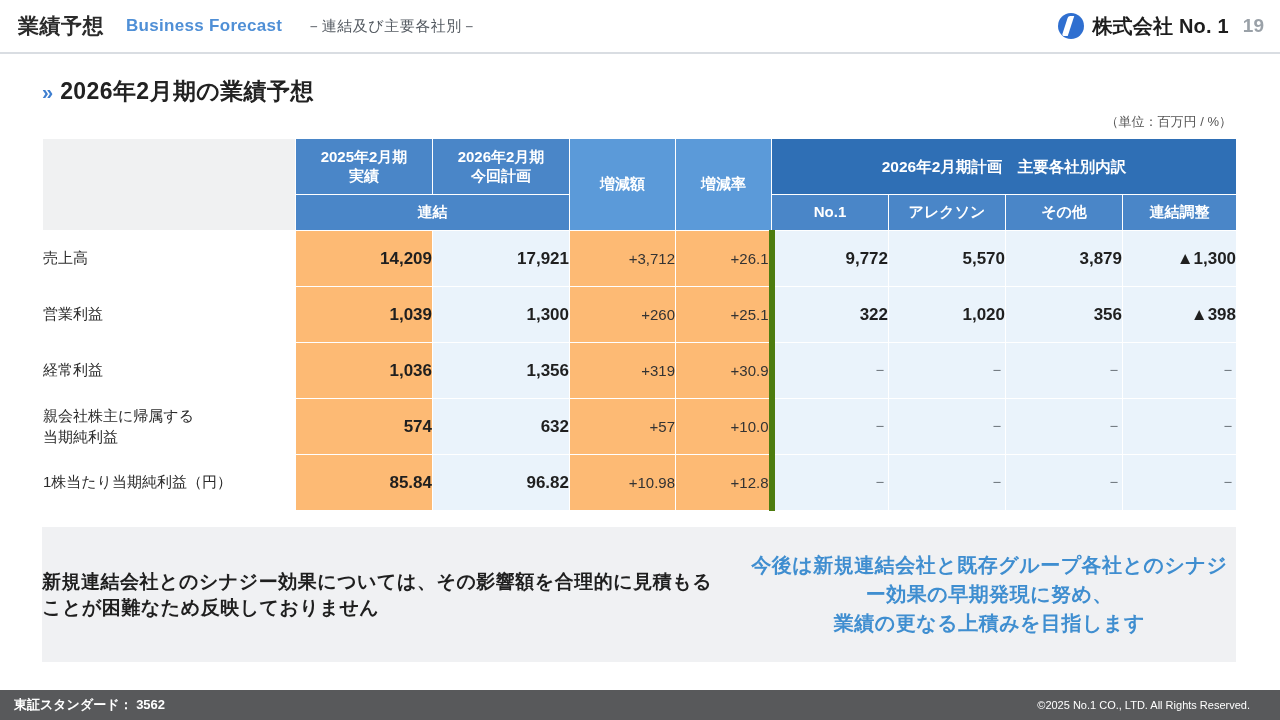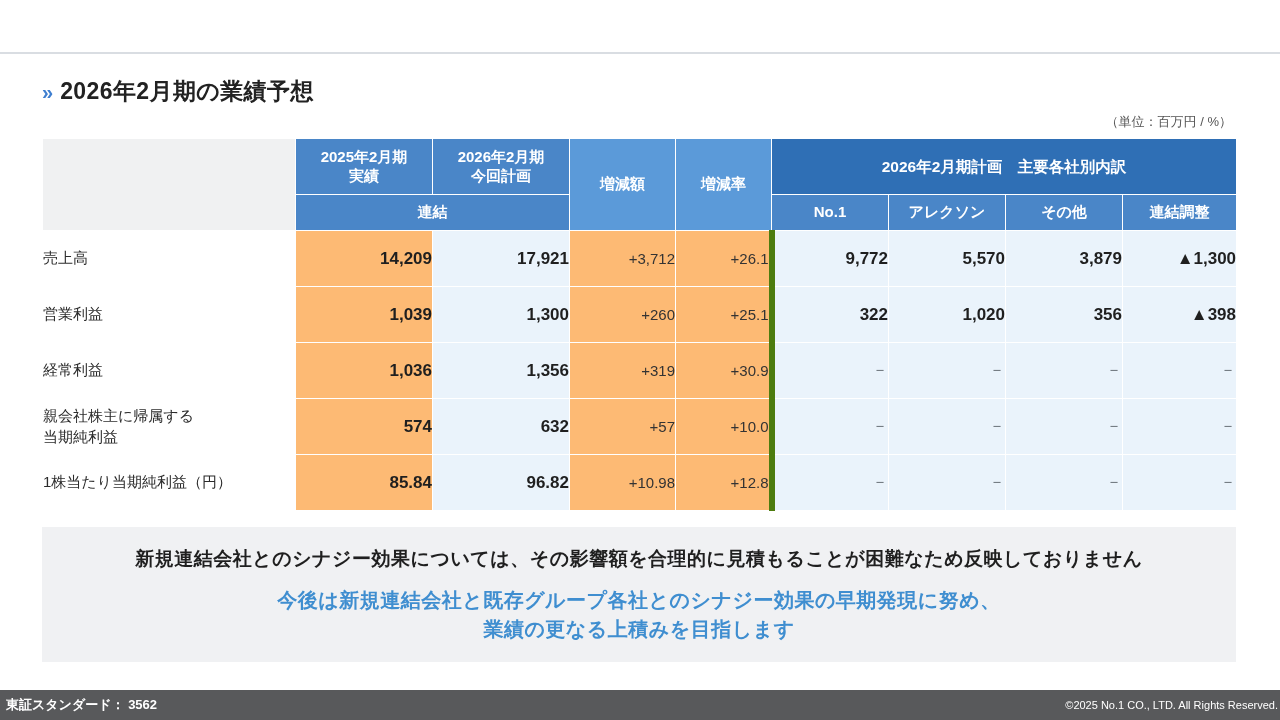--- a/index.html
+++ b/index.html
@@ -147,21 +147,21 @@
   .cell.tint { background: #eaf3fb; }
   .cell.small { font-size: 15px; color: #333; }
   .cell.dash { color: #6a7279; font-size: 16px; }
   .cell.lgap { border-left: 6px solid #4d7c0f; }
 
   
   .msgbox {
     position: absolute; left: 42px; top: 527px;
     width: 1194px; height: 135px;
     background: #f0f1f3;
-    display: flex; flex-direction: column;
+    display: flex; flex-direction: row;
     align-items: center; justify-content: center;
     gap: 14px;
   }
   .msg1 {
     font-size: 19px; color: #1f1f1f; font-weight: bold;
     letter-spacing: 0.5px;
   }
   .msg2 {
     font-size: 20px; color: #3f8ed0; font-weight: bold;
     text-align: center; line-height: 1.45;
@@ -170,32 +170,44 @@
 
   
   .footer {
     position: absolute; left: 0; bottom: 0;
     width: 1280px; height: 30px;
     background: #58595b;
     display: flex; align-items: center; justify-content: space-between;
   }
   .footer-left {
     color: #ffffff; font-size: 13px; font-weight: bold;
-    margin-left: 6px;
+    margin-left: 14px;
   }
   .footer-right {
     color: #ffffff; font-size: 11px;
-    margin-right: 2px;
+    margin-right: 30px;
   }
 </style>
 </head>
 <body>
 
 <div class="slide">
 
+  <div class="header">
+    <span class="hdr-title">業績予想</span>
+    <span class="hdr-en">Business Forecast</span>
+    <span class="hdr-sub">－連結及び主要各社別－</span>
+    <div class="hdr-right">
+      <span class="logo-wrap">
+        <span class="logo-mark"></span>
+        <span class="logo-text">株式会社 No. 1</span>
+      </span>
+      <span class="page-num">19</span>
+    </div>
+  </div>
   <div class="header-rule"></div>
 
   <div class="sec-title">
     <span class="chev">»</span>
     <span class="sec-title-text">2026年2月期の業績予想</span>
   </div>
   <div class="unit-note">（単位：百万円 / %）</div>
 
   <table class="tbl">
     <colgroup>

